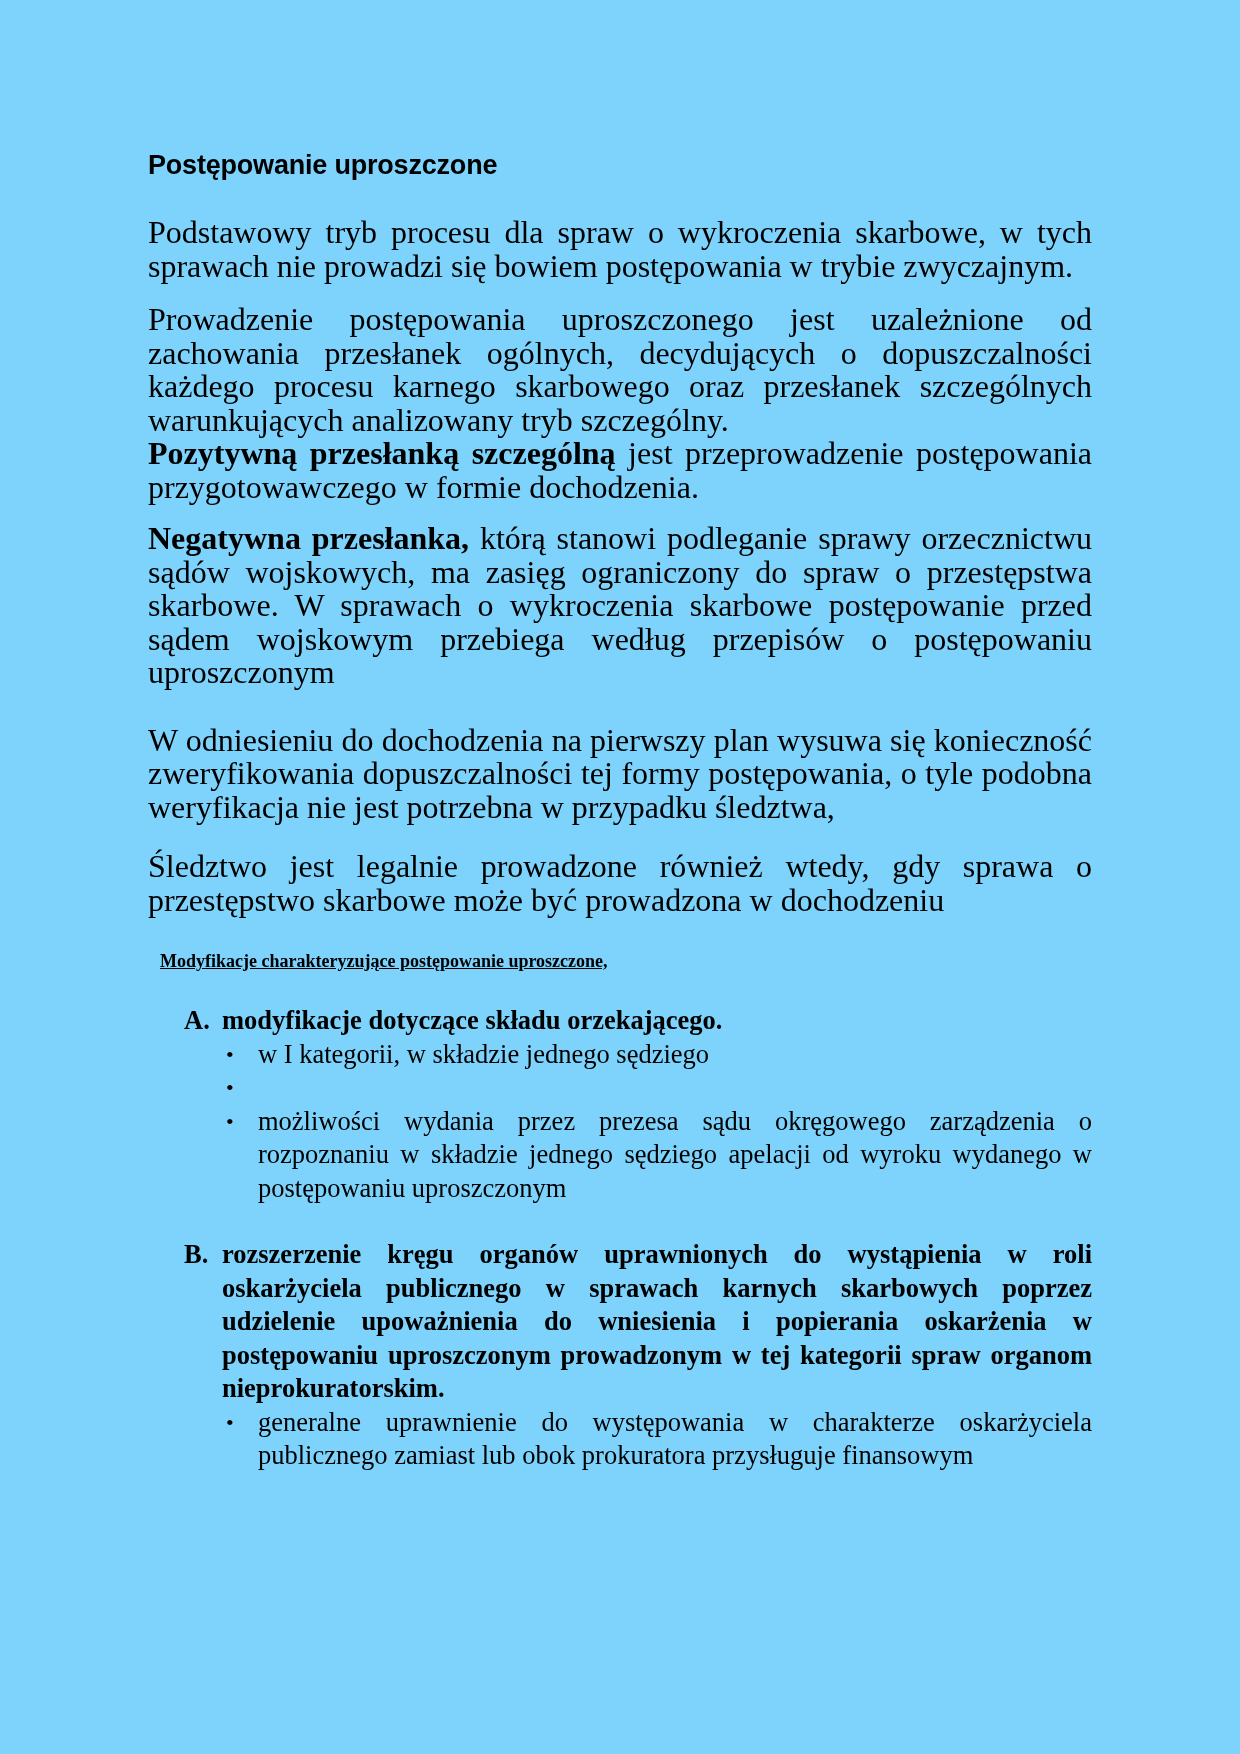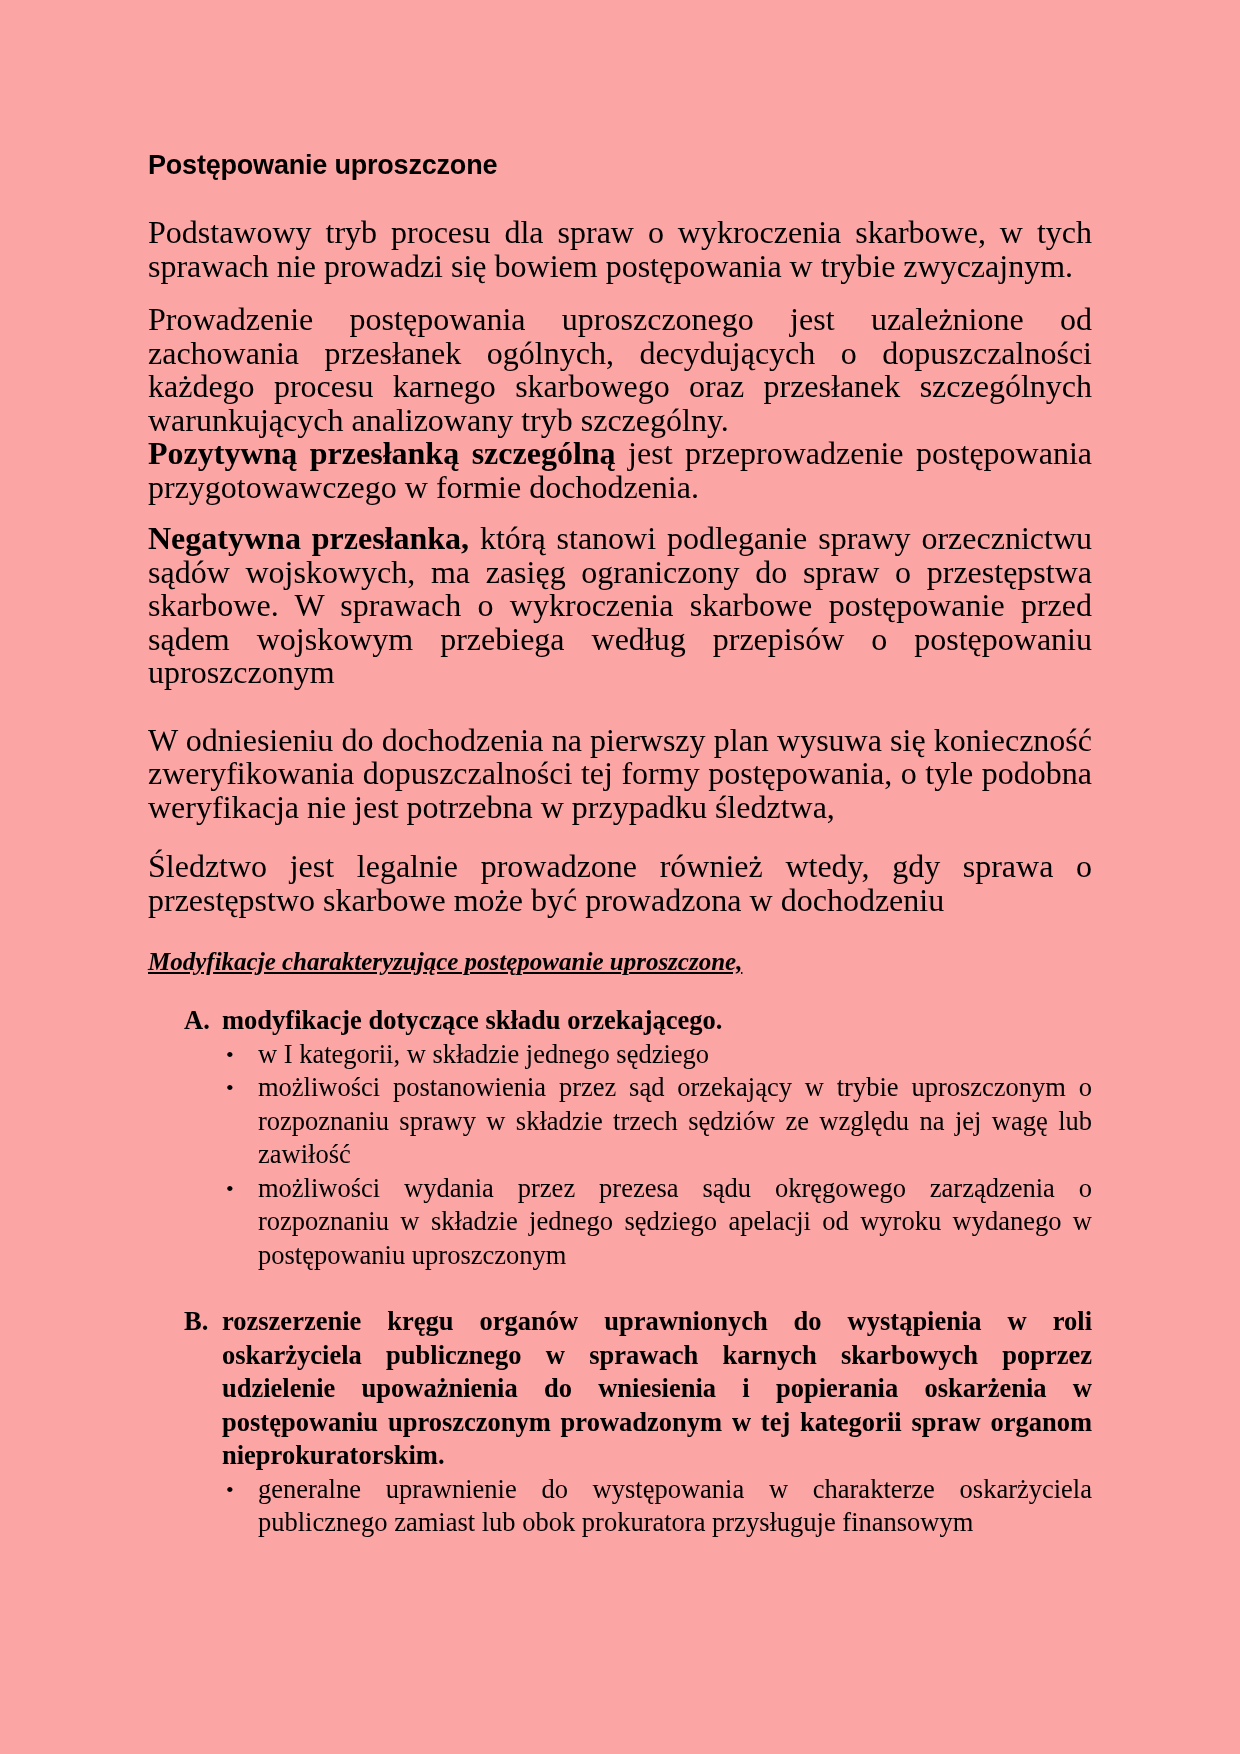--- a/index.html
+++ b/index.html
@@ -1,33 +1,33 @@
 <!DOCTYPE html>
 <html><head>
 <meta charset="utf-8">
 <style>
   html, body { margin: 0; padding: 0; background: #ffffff; }
   body { width: 1240px; height: 1754px; position: relative; overflow: hidden; color: #000; }
-  .page { position: absolute; left: 0; top: 0; width: 1240px; height: 1754px; background: #fca5a5; }
+  .page { position: absolute; left: 0; top: 0; width: 1240px; height: 1754px; background: #7dd3fc; }
   .content { position: absolute; left: 148px; top: 145px; width: 944px; }
   .title {
     font-family: "Liberation Sans", sans-serif;
     font-weight: bold; font-size: 27px; line-height: 40px;
     margin: 0; letter-spacing: -0.2px;
   }
   p.para {
     font-family: "Liberation Serif", serif;
     font-size: 32px; line-height: 33.5px;
     text-align: justify; margin: 0;
   }
   .b { font-weight: bold; }
   .sec-heading {
     font-family: "Liberation Serif", serif;
-    font-weight: bold; font-size: 25px; line-height: 33px;
-    text-decoration: underline; margin: 0; font-style: italic;
+    font-weight: bold; font-size: 18px; line-height: 33px;
+    text-decoration: underline; margin: 12px;
   }
   .sub {
     font-family: "Liberation Serif", serif;
     font-weight: bold; font-size: 26.5px; line-height: 33.5px;
     display: flex; margin: 0;
   }
   .sub .letter { width: 38px; flex: 0 0 38px; margin-left: 36px; }
   .sub .sub-text { flex: 1; text-align: justify; }
   ul.bullets {
     list-style: none; margin: 0; padding: 0;
@@ -76,21 +76,20 @@
       <span class="letter">A.</span>
       <span class="sub-text">modyfikacje dotyczące składu orzekającego.</span>
     </div>
     <ul class="bullets">
       <li>
         <span class="dot">•</span>
         <span class="item-text">w I kategorii, w składzie jednego sędziego</span>
       </li>
       <li>
         <span class="dot">•</span>
-        <span class="item-text">możliwości postanowienia przez sąd orzekający w trybie uproszczonym o rozpoznaniu sprawy w składzie trzech sędziów ze względu na jej wagę lub zawiłość</span>
       </li>
       <li>
         <span class="dot">•</span>
         <span class="item-text">możliwości wydania przez prezesa sądu okręgowego zarządzenia o rozpoznaniu w składzie jednego sędziego apelacji od wyroku wydanego w postępowaniu uproszczonym</span>
       </li>
     </ul>
 
     <div class="sub" style="margin-top:33px;">
       <span class="letter">B.</span>
       <span class="sub-text">rozszerzenie kręgu organów uprawnionych do wystąpienia w roli oskarżyciela publicznego w sprawach karnych skarbowych poprzez udzielenie upoważnienia do wniesienia i popierania oskarżenia w postępowaniu uproszczonym prowadzonym w tej kategorii spraw organom nieprokuratorskim.</span>

